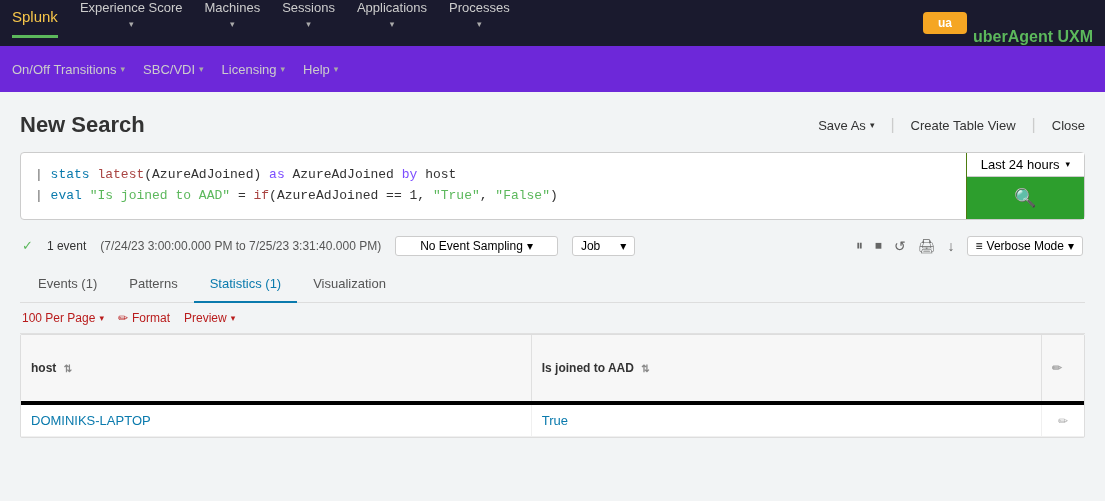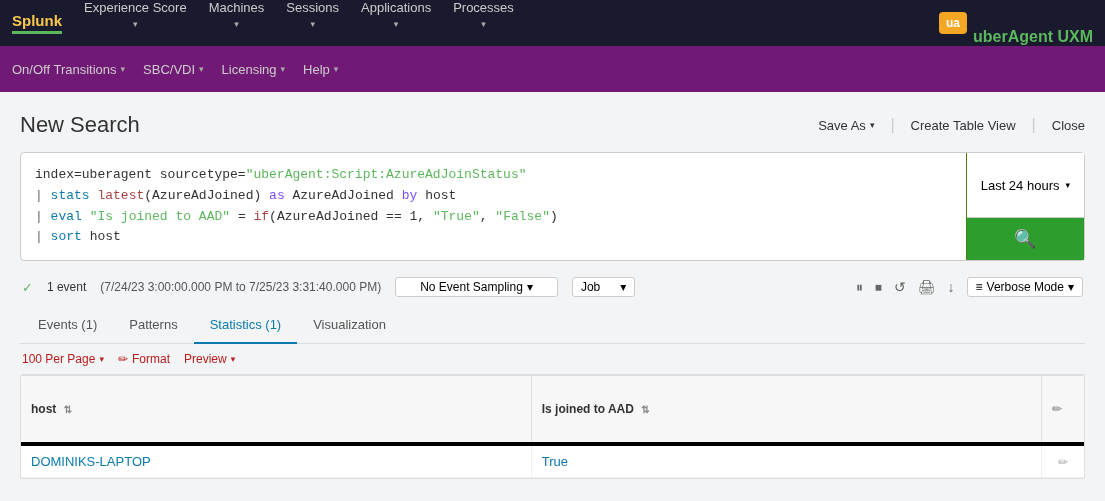--- a/index.html
+++ b/index.html
@@ -9,25 +9,25 @@
     .top-nav {
       background: #1a1a2e;
       display: flex;
       align-items: center;
       padding: 0 12px;
       height: 46px;
       position: relative;
     }
     .top-nav .brand {
       color: #f8c74a;
-      font-weight: bold;
+      font-weight: normal;
       font-size: 15px;
       margin-right: 20px;
       border-bottom: 3px solid #5cb85c;
-      padding-bottom: 2px;
+      padding-bottom: 10px;
     }
     .top-nav .nav-item {
       color: #ccc;
       font-size: 13px;
       margin-right: 18px;
       cursor: pointer;
       display: flex;
       align-items: center;
       gap: 4px;
       padding: 0 2px;
@@ -37,40 +37,40 @@
     .top-nav .nav-item .caret { font-size: 9px; color: #aaa; }
     .top-nav .logo-area {
       margin-left: auto;
       display: flex;
       align-items: center;
       gap: 6px;
     }
     .top-nav .logo-box {
       background: #f5a623;
       border-radius: 4px;
-      width: 28px;
+      width: 44px;
       height: 22px;
       display: flex;
       align-items: center;
       justify-content: center;
       color: white;
       font-weight: bold;
       font-size: 12px;
     }
     .top-nav .logo-text {
       color: white;
       font-size: 16px;
       font-weight: bold;
       margin-top: 28px;
     }
     .top-nav .logo-text span { color: #5cb85c; }
 
     
     .second-nav {
-      background: #701a75;
+      background: #6d28d9;
       display: flex;
       align-items: center;
       padding: 0 12px;
       height: 46px;
     }
     .second-nav .nav-item {
       color: #ccc;
       font-size: 13px;
       margin-right: 18px;
       cursor: pointer;
@@ -89,21 +89,21 @@
 
     
     .page-header {
       display: flex;
       align-items: center;
       justify-content: space-between;
       margin-bottom: 14px;
     }
     .page-title {
       font-size: 22px;
-      font-weight: 400;
+      font-weight: 700;
       color: #333;
     }
     .header-actions {
       display: flex;
       align-items: center;
       gap: 16px;
     }
     .header-btn {
       background: none;
       border: none;
@@ -394,30 +394,24 @@
       <span class="divider-v">|</span>
       <button class="header-btn-close">
         <span>Close</span>
       </button>
     </div>
   </div>
 
   <div class="search-area">
     <div class="search-input-area">
       <div>
-        <span class="kw-index">index=uberagent sourcetype=</span><span class="kw-str">"uberAgent:Script:AzureAdJoinStatus"</span>
-      </div>
-      <div>
         <span class="kw-pipe">| </span><span class="kw-cmd">stats</span><span> </span><span class="kw-fn">latest</span><span>(AzureAdJoined) </span><span class="kw-as">as</span><span> AzureAdJoined </span><span class="kw-by">by</span><span> host</span>
       </div>
       <div>
         <span class="kw-pipe">| </span><span class="kw-cmd">eval</span><span> </span><span class="kw-str">"Is joined to AAD"</span><span> = </span><span class="kw-fn">if</span><span>(AzureAdJoined == 1, </span><span class="kw-str">"True"</span><span>, </span><span class="kw-str">"False"</span><span>)</span>
-      </div>
-      <div>
-        <span class="kw-pipe">| </span><span class="kw-cmd">sort</span><span> host</span>
       </div>
     </div>
     <div class="search-right">
       <button class="time-picker">
         <span>Last 24 hours</span>
         <span class="caret">▾</span>
       </button>
       <button class="search-btn">
         <span style="font-size:18px;">🔍</span>
       </button>

